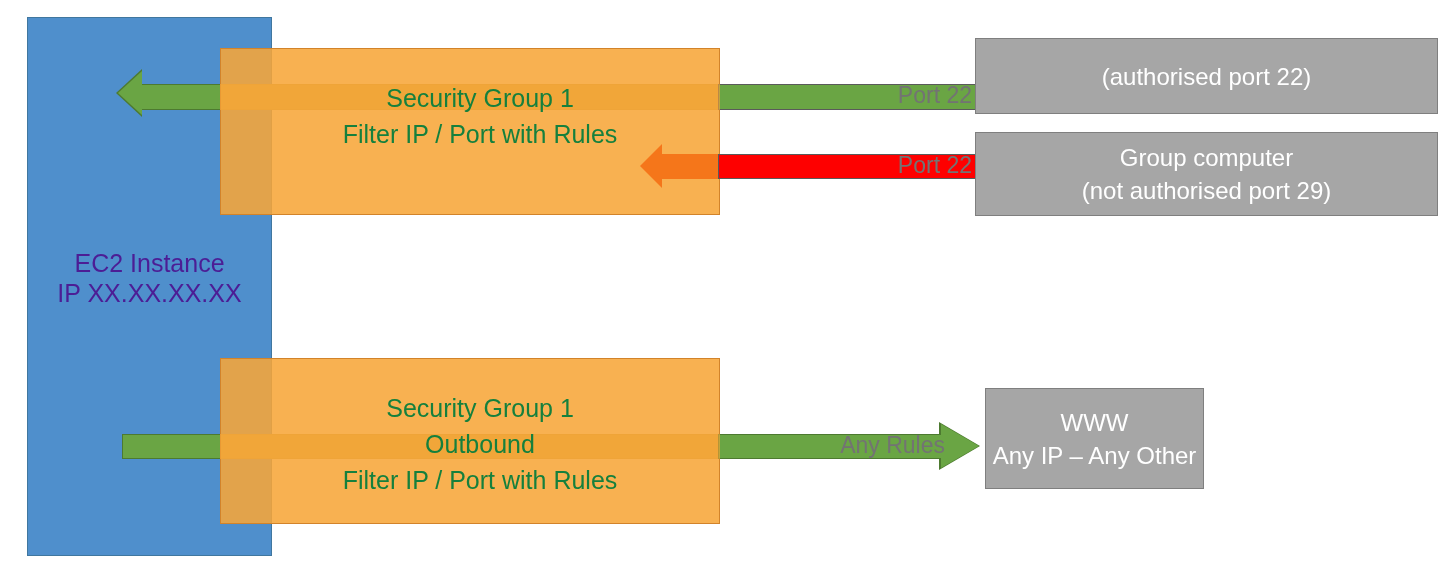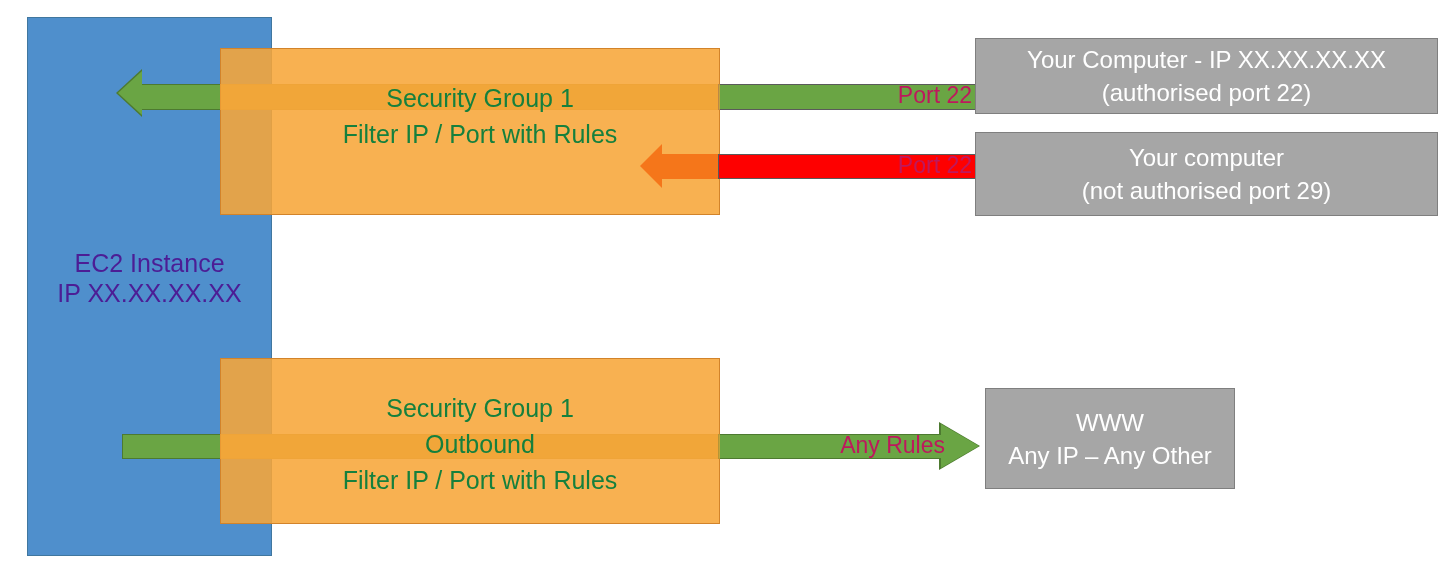--- a/index.html
+++ b/index.html
@@ -178,21 +178,21 @@
     top: 422px;
     border-top: 24px solid transparent;
     border-bottom: 24px solid transparent;
     border-left: 41px solid #4d7a30;
     z-index: 3;
   }
 
   
   .bar-label {
     z-index: 8;
-    color: #be185d;
+    color: #737373;
     font-size: 23px;
     line-height: 26px;
     text-align: right;
     pointer-events: none;
     white-space: nowrap;
   }
   .lbl-port22-green { left: 760px; top: 82px;  width: 212px; }
   .lbl-port22-red   { left: 760px; top: 152px; width: 212px; }
   .lbl-anyport      { left: 740px; top: 432px; width: 205px; }
 
@@ -206,21 +206,21 @@
     text-align: center;
     font-size: 24px;
     line-height: 33px;
     display: flex;
     flex-direction: column;
     align-items: center;
     justify-content: center;
   }
   .gray-your-computer { left: 975px; top: 38px;  width: 463px; height: 76px; }
   .gray-other-computer{ left: 975px; top: 132px; width: 463px; height: 84px; }
-  .gray-www           { left: 985px; top: 388px; width: 250px; height: 101px; }
+  .gray-www           { left: 985px; top: 388px; width: 219px; height: 101px; }
 </style>
 </head>
 <body>
 
 <div id="canvas">
 
   <div class="abs ec2-box"></div>
   <div class="abs ec2-label">
     <div>EC2 Instance</div>
     <div>IP XX.XX.XX.XX</div>
@@ -242,26 +242,25 @@
     <div>Filter IP / Port with Rules</div>
   </div>
 
   <div class="abs bar bar-green-port22"></div>
   <div class="abs bar-label lbl-port22-green">Port 22</div>
 
   <div class="abs bar bar-red-port22"></div>
   <div class="abs bar-label lbl-port22-red">Port 22</div>
 
   <div class="abs gray-box gray-your-computer">
-    <div>Your Computer - IP XX.XX.XX.XX</div>
     <div>(authorised port 22)</div>
   </div>
 
   <div class="abs gray-box gray-other-computer">
-    <div>Your computer</div>
+    <div>Group computer</div>
     <div>(not authorised port 29)</div>
   </div>
 
   <div class="abs sg-box sg-outbound"></div>
 
   <div class="abs bar bar-green-out"></div>
   <div class="abs tint tint-out"></div>
 
   <div class="abs sg-text sg-text-outbound">
     <div>Security Group 1</div>

